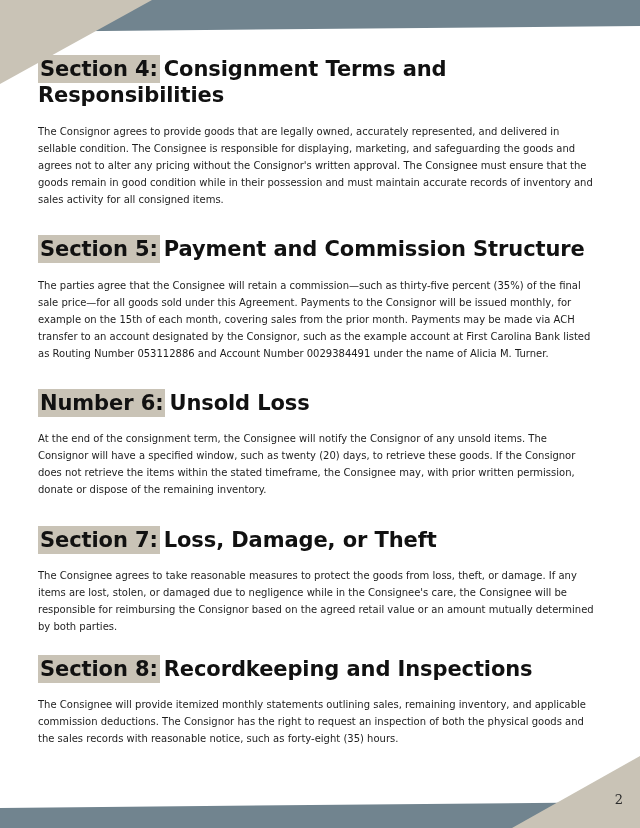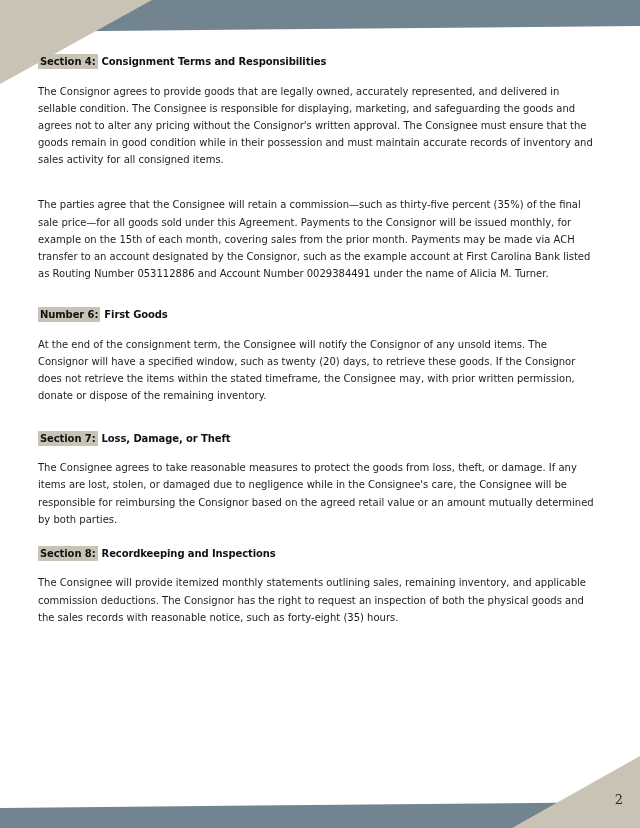--- a/index.html
+++ b/index.html
@@ -81,21 +81,21 @@
     width: 562px;
   }
 
   .section {
     margin-bottom: 16px;
   }
   .section:last-child { margin-bottom: 0; margin-top: 12px; }
 
   h2.section-heading {
     margin: 0 0 14px 0;
-    font-size: 10px;
+    font-size: 21px;
     font-weight: bold;
     color: #111111;
     letter-spacing: -0.1px;
     line-height: 1.25;
   }
   .section-label {
     background: #c9c3b6;
     padding: 2px 2px 2px 2px;
     color: #111111;
   }
@@ -127,25 +127,26 @@
   <div class="corner-tl"></div>
 
   <div class="content">
 
     <div class="section sec-4">
       <h2 class="section-heading"><span class="section-label">Section 4:</span><span class="section-title">Consignment Terms and Responsibilities</span></h2>
       <p class="section-body">The Consignor agrees to provide goods that are legally owned, accurately represented, and delivered in sellable condition. The Consignee is responsible for displaying, marketing, and safeguarding the goods and agrees not to alter any pricing without the Consignor's written approval. The Consignee must ensure that the goods remain in good condition while in their possession and must maintain accurate records of inventory and sales activity for all consigned items.</p>
     </div>
 
     <div class="section sec-5">
+      <h2 class="section-heading"><span class="section-label">Section 5:</span><span class="section-title">Payment and Commission Structure</span></h2>
       <p class="section-body">The parties agree that the Consignee will retain a commission—such as thirty-five percent (35%) of the final sale price—for all goods sold under this Agreement. Payments to the Consignor will be issued monthly, for example on the 15th of each month, covering sales from the prior month. Payments may be made via ACH transfer to an account designated by the Consignor, such as the example account at First Carolina Bank listed as Routing Number 053112886 and Account Number 0029384491 under the name of Alicia M. Turner.</p>
     </div>
 
     <div class="section sec-6">
-      <h2 class="section-heading"><span class="section-label">Number 6:</span><span class="section-title">First Goods</span></h2>
+      <h2 class="section-heading"><span class="section-label">Number 6:</span><span class="section-title">Unsold Loss</span></h2>
       <p class="section-body">At the end of the consignment term, the Consignee will notify the Consignor of any unsold items. The Consignor will have a specified window, such as twenty (20) days, to retrieve these goods. If the Consignor does not retrieve the items within the stated timeframe, the Consignee may, with prior written permission, donate or dispose of the remaining inventory.</p>
     </div>
 
     <div class="section sec-7">
       <h2 class="section-heading"><span class="section-label">Section 7:</span><span class="section-title">Loss, Damage, or Theft</span></h2>
       <p class="section-body">The Consignee agrees to take reasonable measures to protect the goods from loss, theft, or damage. If any items are lost, stolen, or damaged due to negligence while in the Consignee's care, the Consignee will be responsible for reimbursing the Consignor based on the agreed retail value or an amount mutually determined by both parties.</p>
     </div>
 
     <div class="section sec-8">
       <h2 class="section-heading"><span class="section-label">Section 8:</span><span class="section-title">Recordkeeping and Inspections</span></h2>

